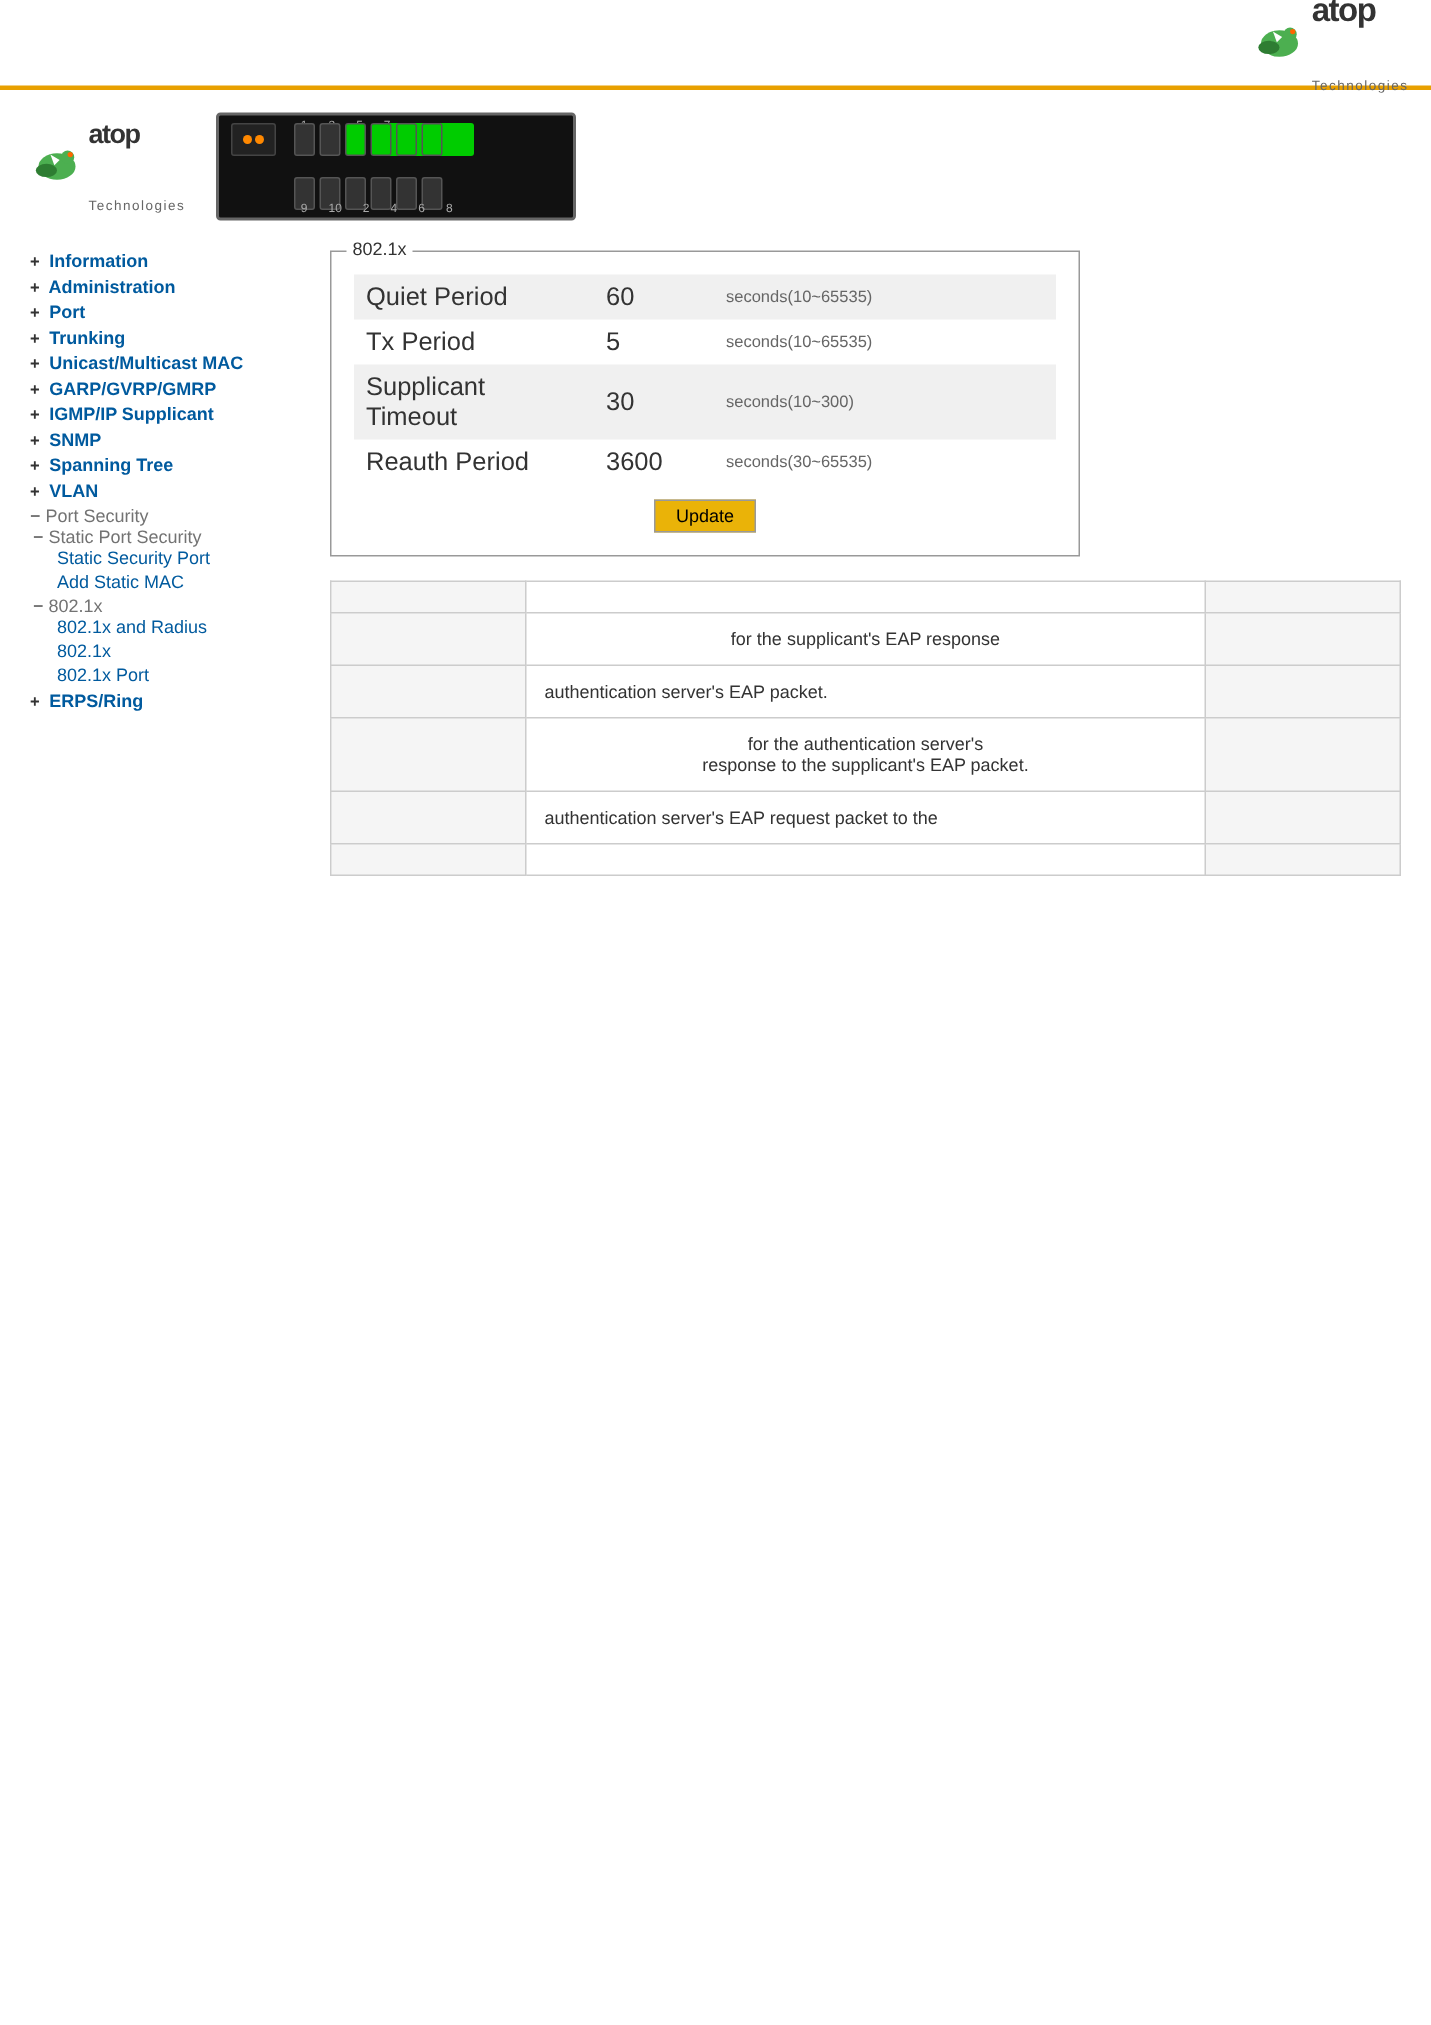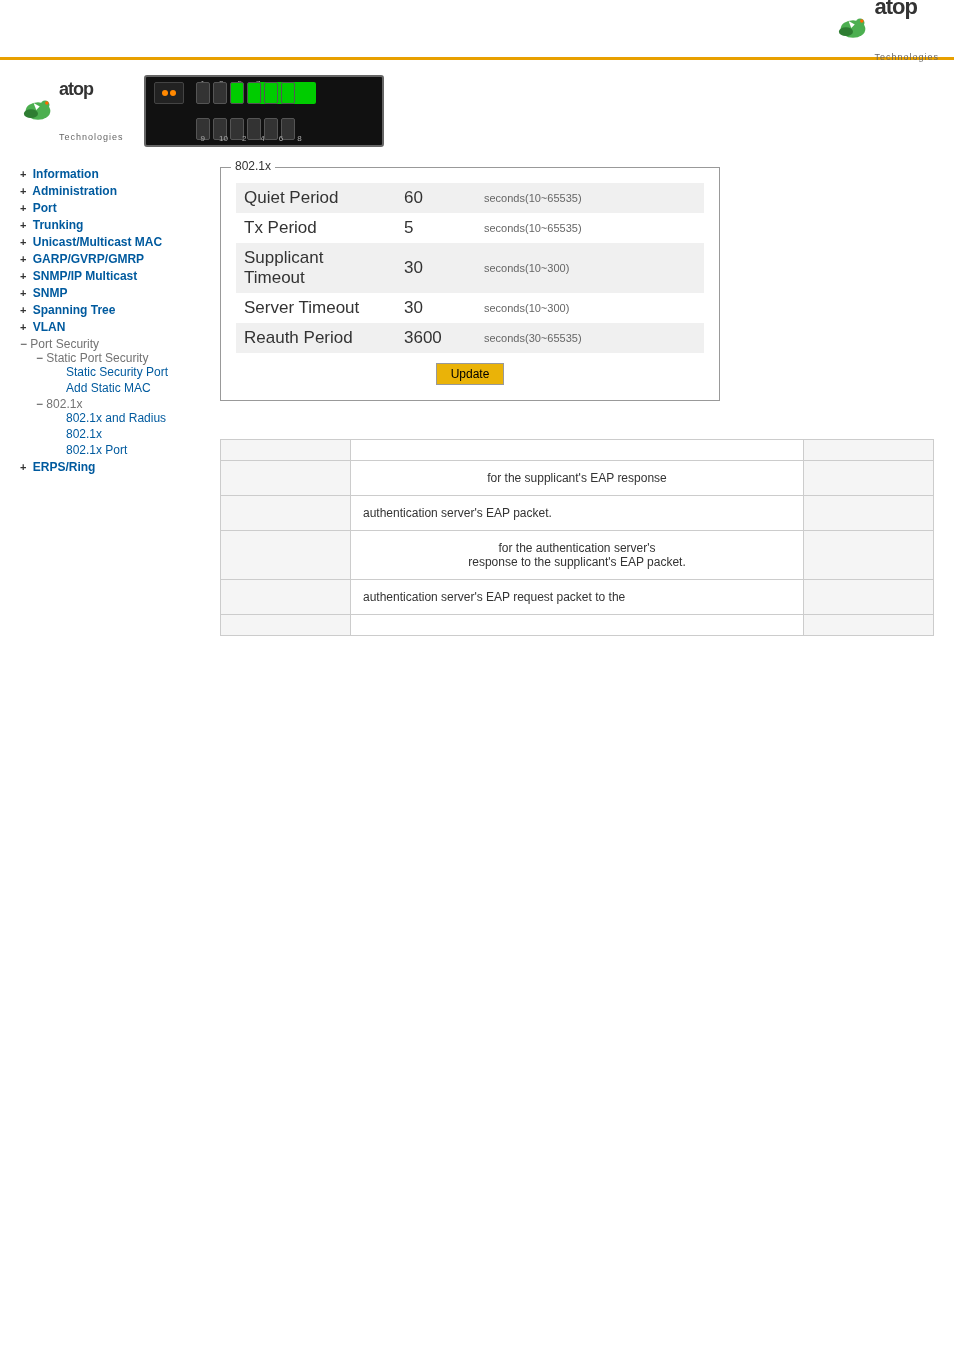--- a/index.html
+++ b/index.html
@@ -60,21 +60,21 @@
       font-weight: bold;
     }
 
     .nav-prefix {
       color: #666;
       margin-right: 3px;
       font-size: 11px;
     }
 
     .nav-children {
-      margin-left: 16px;
+      margin-left: 2px;
     }
 
     .nav-child {
       margin-bottom: 2px;
     }
 
     .nav-child a {
       color: #005a9e;
       text-decoration: none;
       font-size: 12px;
@@ -153,21 +153,21 @@
       border: 1px solid #999;
       padding: 3px 14px;
       font-size: 12px;
       cursor: pointer;
     }
 
     
     .desc-table {
       width: 100%;
       border-collapse: collapse;
-      margin-top: 38px;
+      margin-top: 16px;
       border: 1px solid #ccc;
     }
 
     .desc-table td, .desc-table th {
       border: 1px solid #ccc;
       padding: 10px 12px;
       font-size: 12px;
       vertical-align: middle;
     }
 
@@ -335,21 +335,21 @@
       <div class="nav-item top-level">
         <a href="#" class="nav-link-blue">
           <span class="nav-prefix plus-prefix">+</span>
           <span>GARP/GVRP/GMRP</span>
         </a>
       </div>
 
       <div class="nav-item top-level">
         <a href="#" class="nav-link-blue">
           <span class="nav-prefix plus-prefix">+</span>
-          <span>SNMP/IP Multicast</span>
+          <span>IGMP/IP Supplicant</span>
         </a>
       </div>
 
       <div class="nav-item top-level">
         <a href="#" class="nav-link-blue">
           <span class="nav-prefix plus-prefix">+</span>
           <span>SNMP</span>
         </a>
       </div>
 
@@ -437,25 +437,20 @@
               <td>60</td>
               <td>seconds(10~65535)</td>
             </tr>
             <tr>
               <td>Tx Period</td>
               <td>5</td>
               <td>seconds(10~65535)</td>
             </tr>
             <tr>
               <td>Supplicant Timeout</td>
-              <td>30</td>
-              <td>seconds(10~300)</td>
-            </tr>
-            <tr>
-              <td>Server Timeout</td>
               <td>30</td>
               <td>seconds(10~300)</td>
             </tr>
             <tr>
               <td>Reauth Period</td>
               <td>3600</td>
               <td>seconds(30~65535)</td>
             </tr>
           </tbody>
         </table>

